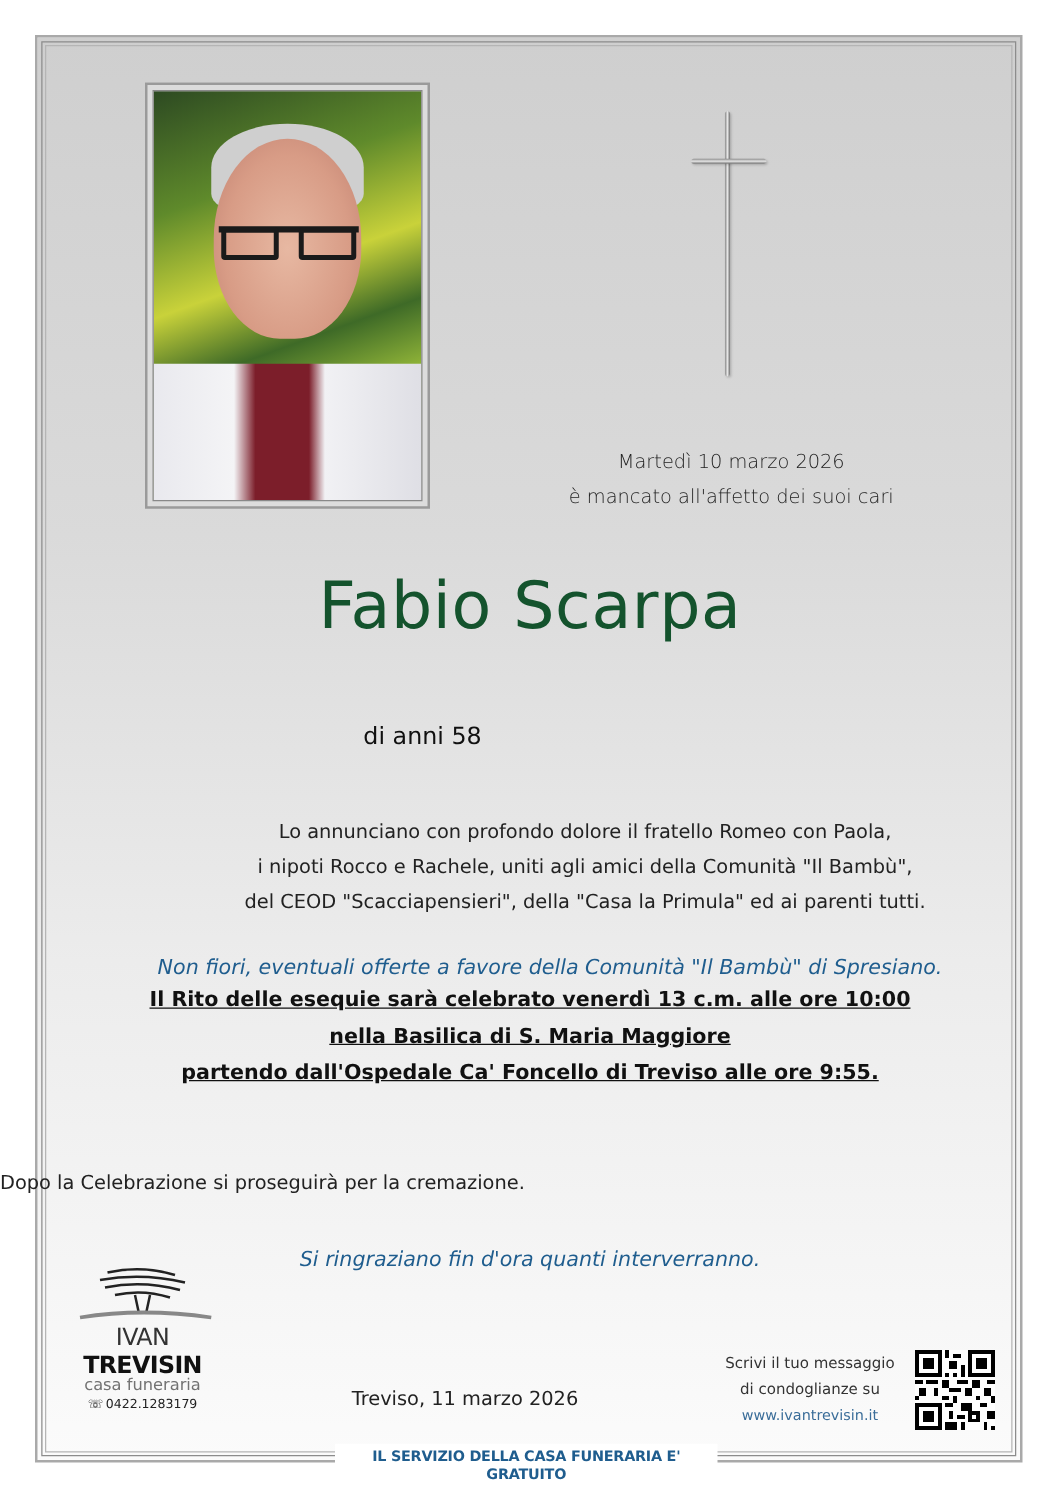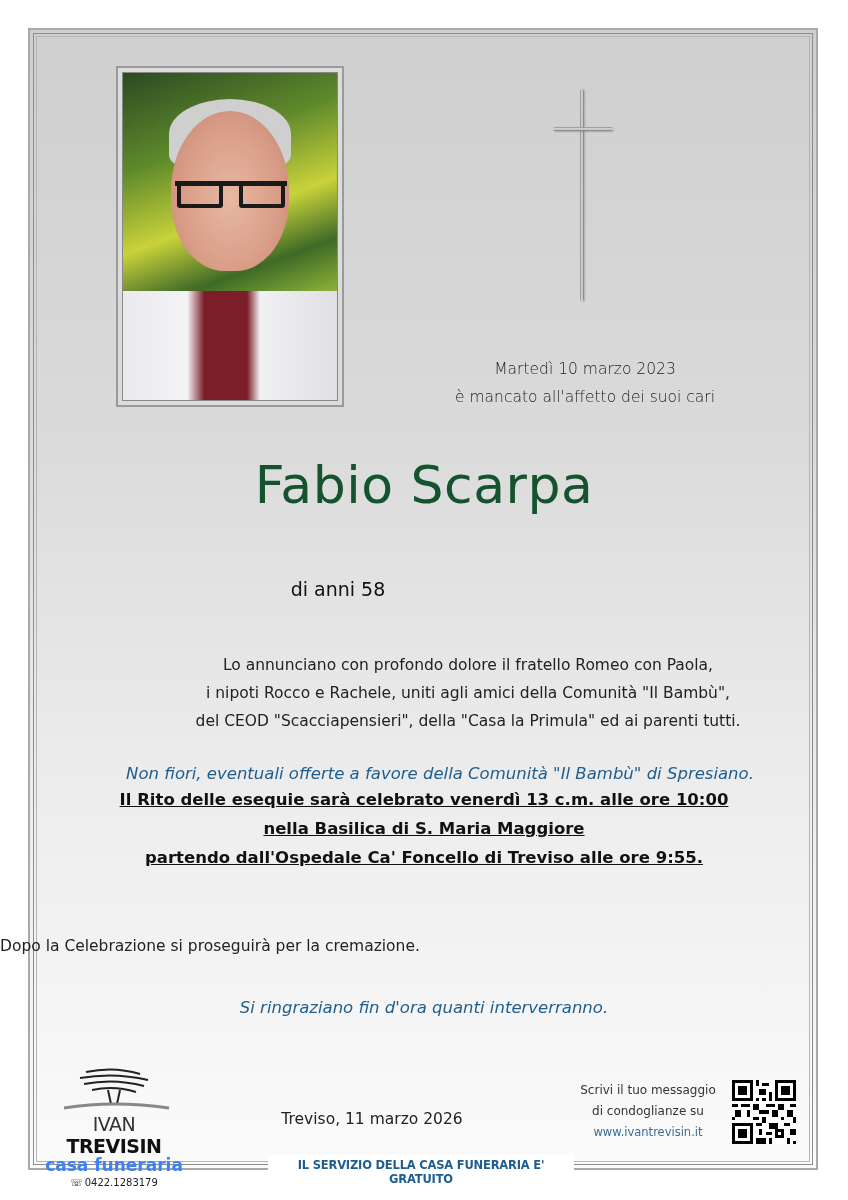--- a/index.html
+++ b/index.html
@@ -90,27 +90,27 @@
   }
   .cremation {
     position: absolute; left: 0; top: 937px; width: 848px; text-align: left;
     font-size: 15.5px; color: #222;
   }
   .thanks {
     position: absolute; left: 0; top: 998px; width: 848px; text-align: center;
     font-size: 16.5px; color: #1f5d8e; font-style: italic;
   }
   .logo {
-    position: absolute; left: 44px; top: 1066px; width: 140px; text-align: center;
+    position: absolute; left: 44px; top: 1012px; width: 140px; text-align: center;
   }
   .logo-tree { width: 140px; height: 45px; display: block; margin: 0 auto; }
   .logo-name { font-size: 19px; color: #222; letter-spacing: -0.5px; margin-top: 2px; }
   .logo-name .light { font-weight: normal; color: #333; }
   .logo-name .bold { font-weight: bold; color: #111; }
-  .logo-sub { font-size: 17px; color: #3b82f6; margin-top: -2px; font-weight: bold; }
+  .logo-sub { font-size: 13px; color: #737373; margin-top: -2px; }
   .logo-phone { font-size: 10px; color: #222; margin-top: 2px; }
   .logo-phone .phone-icon { font-size: 10px; margin-right: 2px; }
   .place-date {
     position: absolute; left: 272px; top: 1110px; width: 200px; text-align: center;
     font-size: 15.5px; color: #222;
   }
   .condolences {
     position: absolute; left: 568px; top: 1080px; width: 160px; text-align: center;
     font-size: 12px; color: #333; line-height: 21px;
   }
@@ -137,21 +137,21 @@
     <div class="face"></div>
     <div class="glasses"></div>
     <div class="jacket"></div>
   </div>
 </div>
 
 <div class="cross-v"></div>
 <div class="cross-h"></div>
 
 <div class="death-info">
-  <div>Martedì 10 marzo 2023</div>
+  <div>Martedì 10 marzo 2026</div>
   <div>è mancato all'affetto dei suoi cari</div>
 </div>
 
 <div class="name">Fabio Scarpa</div>
 <div class="age">di anni 58</div>
 
 <div class="announce">
   <div>Lo annunciano con profondo dolore il fratello Romeo con Paola,</div>
   <div>i nipoti Rocco e Rachele, uniti agli amici della Comunità "Il Bambù",</div>
   <div>del CEOD "Scacciapensieri", della "Casa la Primula" ed ai parenti tutti.</div>

